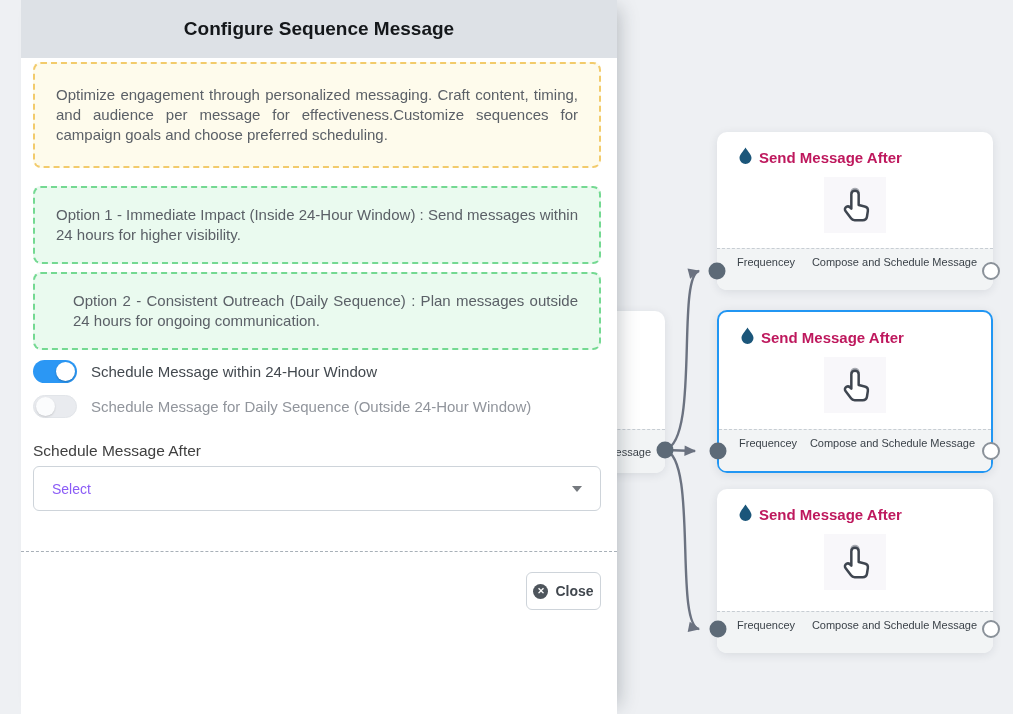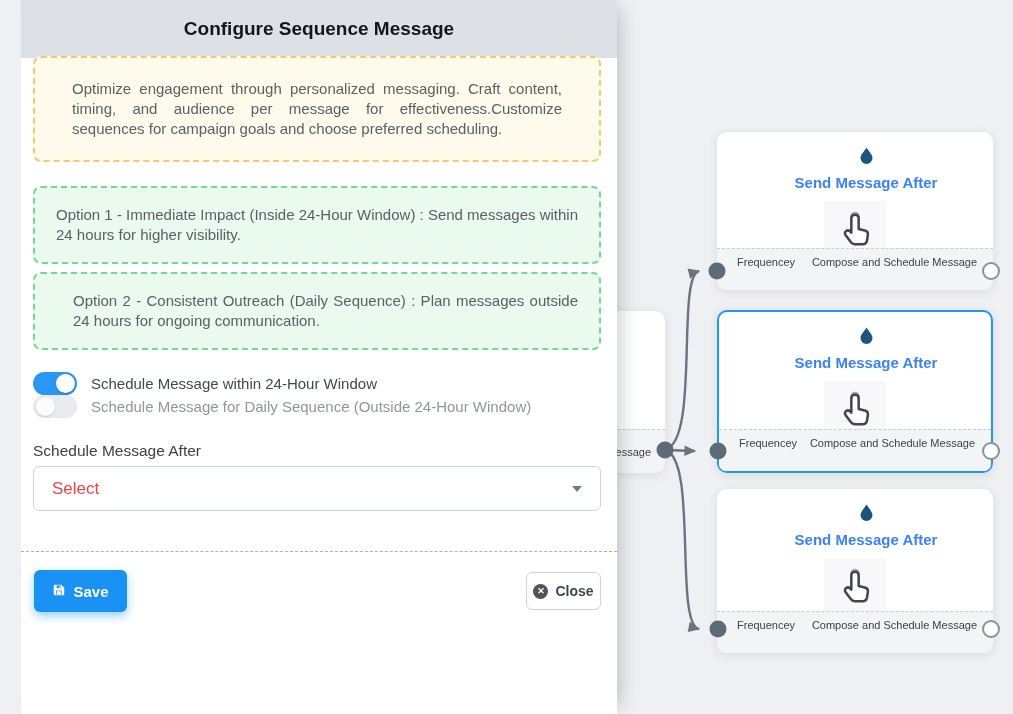--- a/index.html
+++ b/index.html
@@ -6,21 +6,21 @@
   html,body { width:1013px; height:714px; overflow:hidden;
     font-family:"Liberation Sans", sans-serif; background:#ffffff; }
 
   
   .canvas { position:absolute; left:0; top:0; width:1013px; height:714px; background:#eef0f3; }
 
   .node { position:absolute; background:#ffffff; border-radius:10px;
           box-shadow:0 2px 10px rgba(30,40,60,.10); z-index:2; }
   .node.selected { border:2px solid #2196f3; }
   .node-title { display:flex; align-items:center; gap:7px; padding:15px 0 0 22px;
-                color:#3b82f6; font-size:15px; font-weight:bold;flex-direction:column; }
+                color:#be185d; font-size:15px; font-weight:bold; }
   .hand-box { width:62px; height:56px; margin:10px auto 0 auto; background:#f8f7fa;
               display:flex; align-items:center; justify-content:center; }
   .node-footer { position:absolute; left:0; right:0; bottom:0; height:42px;
                  background:#f2f4f5; border-top:1px dashed #c7cdd3;
                  border-radius:0 0 9px 9px; display:flex; align-items:center;
                  justify-content:space-between; padding:0 16px 16px 20px;
                  font-size:11px; color:#3b4249; }
   .node.selected .node-footer { border-radius:0 0 7px 7px; }
 
   .source-node { position:absolute; left:558px; top:311px; width:107px; height:162px;
@@ -33,43 +33,43 @@
 
   
   .panel { position:absolute; left:0; top:0; width:596px; height:714px; background:#ffffff;
            z-index:10; box-shadow:10px 0 18px -8px rgba(40,50,60,.28);margin-left:21px; }
   .panel-header { position:absolute; left:0; top:0; width:100%; height:58px; background:#dde1e6;
                   display:flex; align-items:center; justify-content:center; }
   .panel-header h1 { font-size:19px; font-weight:bold; color:#14171a; }
 
   .note { position:absolute; left:12px; width:568px; border-radius:8px;
           font-size:15px; line-height:20px; color:#5b6067; text-align:justify; }
-  .note.warn    { top:56px;  background:#fefbec; border:2px dashed #f2cb6c; padding:21px 37px; }
+  .note.warn    { top:62px;  background:#fefbec; border:2px dashed #f2cb6c; padding:21px 21px; }
   .note.success { border:2px dashed #74d992; background:#eafaef; padding:17px 21px; }
   .note.opt1 { top:186px; }
   .note.opt2 { top:272px;padding-left:38px; }
 
   .toggle-row { position:absolute; left:12px; display:flex; align-items:center; gap:14px; }
-  .toggle-row.first  { top:372px; }
+  .toggle-row.first  { top:360px; }
   .toggle-row.second { top:395px; }
   .switch { width:44px; height:23px; border-radius:12px; position:relative; flex:0 0 auto; }
   .switch.on  { background:#2b97f4; }
   .switch.off { background:#e9ebef; border:1px solid #e2e5e9; }
   .knob { position:absolute; top:2px; width:19px; height:19px; border-radius:50%; background:#fff; }
   .switch.on  .knob { right:2px; box-shadow:0 1px 2px rgba(0,0,0,.25); }
   .switch.off .knob { left:2px; top:1px; background:#fbfcfd; box-shadow:0 1px 2px rgba(0,0,0,.15); }
   .toggle-label-on  { font-size:15px; color:#43494f; }
   .toggle-label-off { font-size:15px; color:#91959c; }
 
   .field-label { position:absolute; left:12px; top:442px; font-size:15.5px; color:#404040; }
   .select-box { position:absolute; left:12px; top:466px; width:568px; height:45px;
                 background:#fff; border:1px solid #ced4da; border-radius:6px;
                 display:flex; align-items:center; justify-content:space-between;
                 padding:0 18px; cursor:pointer; }
-  .select-box .value { font-size:17px; color:#ef4444; }
+  .select-box .value { font-size:14px; color:#8b5cf6; }
   .caret-down { width:0; height:0; border-left:5px solid transparent;
                 border-right:5px solid transparent; border-top:6px solid #75797e; }
 
   .footer-divider { position:absolute; left:0; top:551px; width:596px;
                     border-top:1.5px dashed #a8b0b8; }
 
   .btn { display:flex; align-items:center; justify-content:center; gap:7px;
          border-radius:6px; cursor:pointer; font-weight:bold; }
   .btn-save { position:absolute; left:13px; top:570px; width:93px; height:42px;
               background:#1992f3; border:none; color:#fff; font-size:15px;
@@ -207,31 +207,19 @@
 
   <div class="field-label">Schedule Message After</div>
 
   <div class="select-box">
     <span class="value">Select</span>
     <span class="caret-down"></span>
   </div>
 
   <div class="footer-divider"></div>
 
-  <button class="btn btn-save">
-    <span>
-      <svg width="14" height="14" viewBox="0 0 24 24">
-        <path d="M5 3 h11 l5 5 v11 a2 2 0 0 1 -2 2 H5 a2 2 0 0 1 -2 -2 V5 a2 2 0 0 1 2 -2 z" fill="#ffffff"></path>
-        <rect x="8" y="4" width="7" height="5" fill="#1992f3"></rect>
-        <rect x="12.4" y="4.8" width="1.8" height="3.4" fill="#ffffff"></rect>
-        <rect x="7" y="13" width="10" height="7" fill="#1992f3"></rect>
-        <rect x="8.2" y="14.2" width="7.6" height="5.8" fill="#ffffff"></rect>
-      </svg>
-    </span>
-    <span>Save</span>
-  </button>
 
   <button class="btn btn-close">
     <span class="close-glyph">✕</span>
     <span>Close</span>
   </button>
 
 </div>
 
 </body></html>

